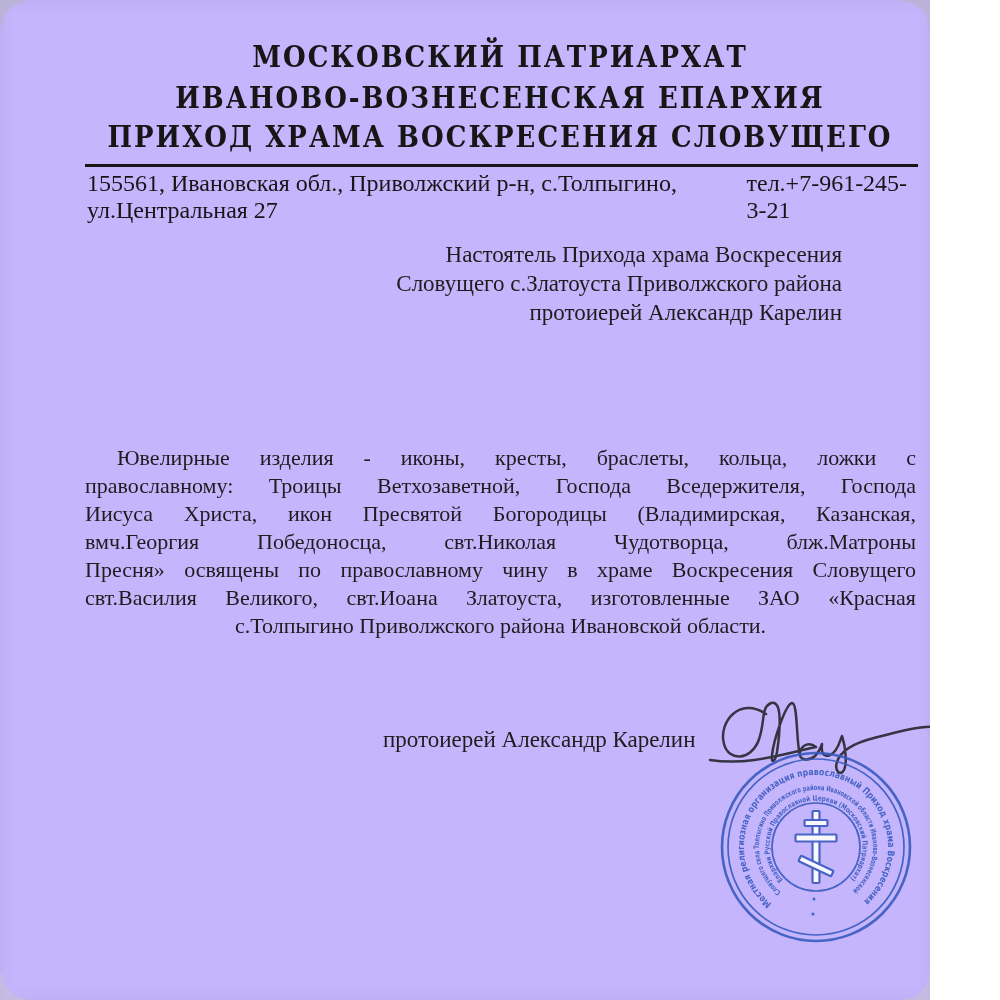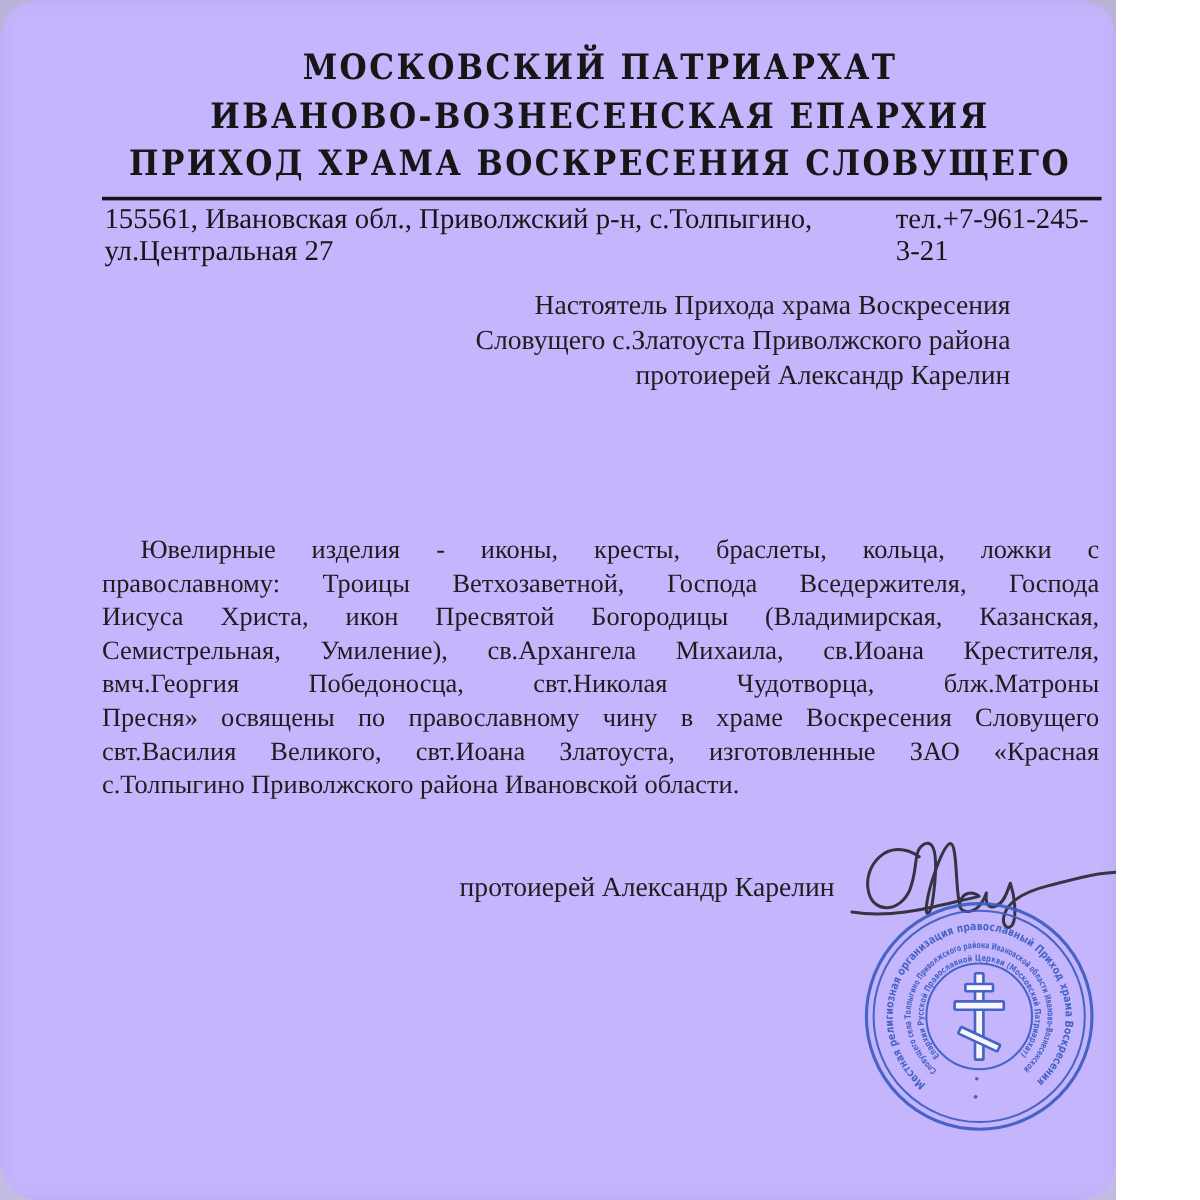--- a/index.html
+++ b/index.html
@@ -36,21 +36,21 @@
   .addressee {
     position:absolute; left:330px; top:240px; width:512px;
     text-align:right; font-size:23px; line-height:29px; color:#1d1d1d;
   }
 
   
   .body-par { position:absolute; left:85px; top:400px; width:831px; font-size:22px; color:#1d1d1d;margin-top:44px; }
   .bline { text-align:justify; height:28px; line-height:28px; overflow:hidden; }
   .bline::after { content:""; display:inline-block; width:100%; height:0; }
   .bline.first { text-indent:32px; }
-  .bline.last { text-align:left; }
+  .bline.last { text-align:center; }
   .bline.last::after { content:none; }
 
   
   .sig-name { position:absolute; left:383px; top:727px; font-size:23px; color:#1d1d1d; white-space:nowrap; }
   .sig-svg { position:absolute; left:688px; top:692px; width:310px; height:90px; }
 
   
   .stamp-svg { position:absolute; left:716px; top:747px; width:200px; height:200px; opacity:.9; }
   .stamp-svg text { font-family:"DejaVu Sans", sans-serif; font-weight:bold; }
   .st1 { font-size:9.3px; }
@@ -79,21 +79,20 @@
   <div class="addressee">
     <div>Настоятель Прихода храма Воскресения</div>
     <div>Словущего с.Златоуста Приволжского района</div>
     <div>протоиерей Александр Карелин</div>
   </div>
 
   <div class="body-par">
     <div class="bline first">Ювелирные изделия - иконы, кресты, браслеты, кольца, ложки с</div>
     <div class="bline">православному: Троицы Ветхозаветной, Господа Вседержителя, Господа</div>
     <div class="bline">Иисуса Христа, икон Пресвятой Богородицы (Владимирская, Казанская,</div>
-    <div class="bline">Семистрельная, Умиление),  св.Архангела Михаила, св.Иоана Крестителя,</div>
     <div class="bline">вмч.Георгия Победоносца, свт.Николая Чудотворца, блж.Матроны</div>
     <div class="bline">Пресня»  освящены по православному чину в храме Воскресения Словущего</div>
     <div class="bline">свт.Василия Великого, свт.Иоана Златоуста, изготовленные ЗАО «Красная</div>
     <div class="bline last">с.Толпыгино Приволжского района Ивановской области.</div>
   </div>
 
   <div class="sig-name">протоиерей Александр Карелин</div>
 
   <svg class="sig-svg" viewBox="0 0 310 90" aria-hidden="true">
     <g fill="none" stroke="#2e2e38" stroke-width="2.5" stroke-linecap="round" stroke-linejoin="round" opacity="0.95">

